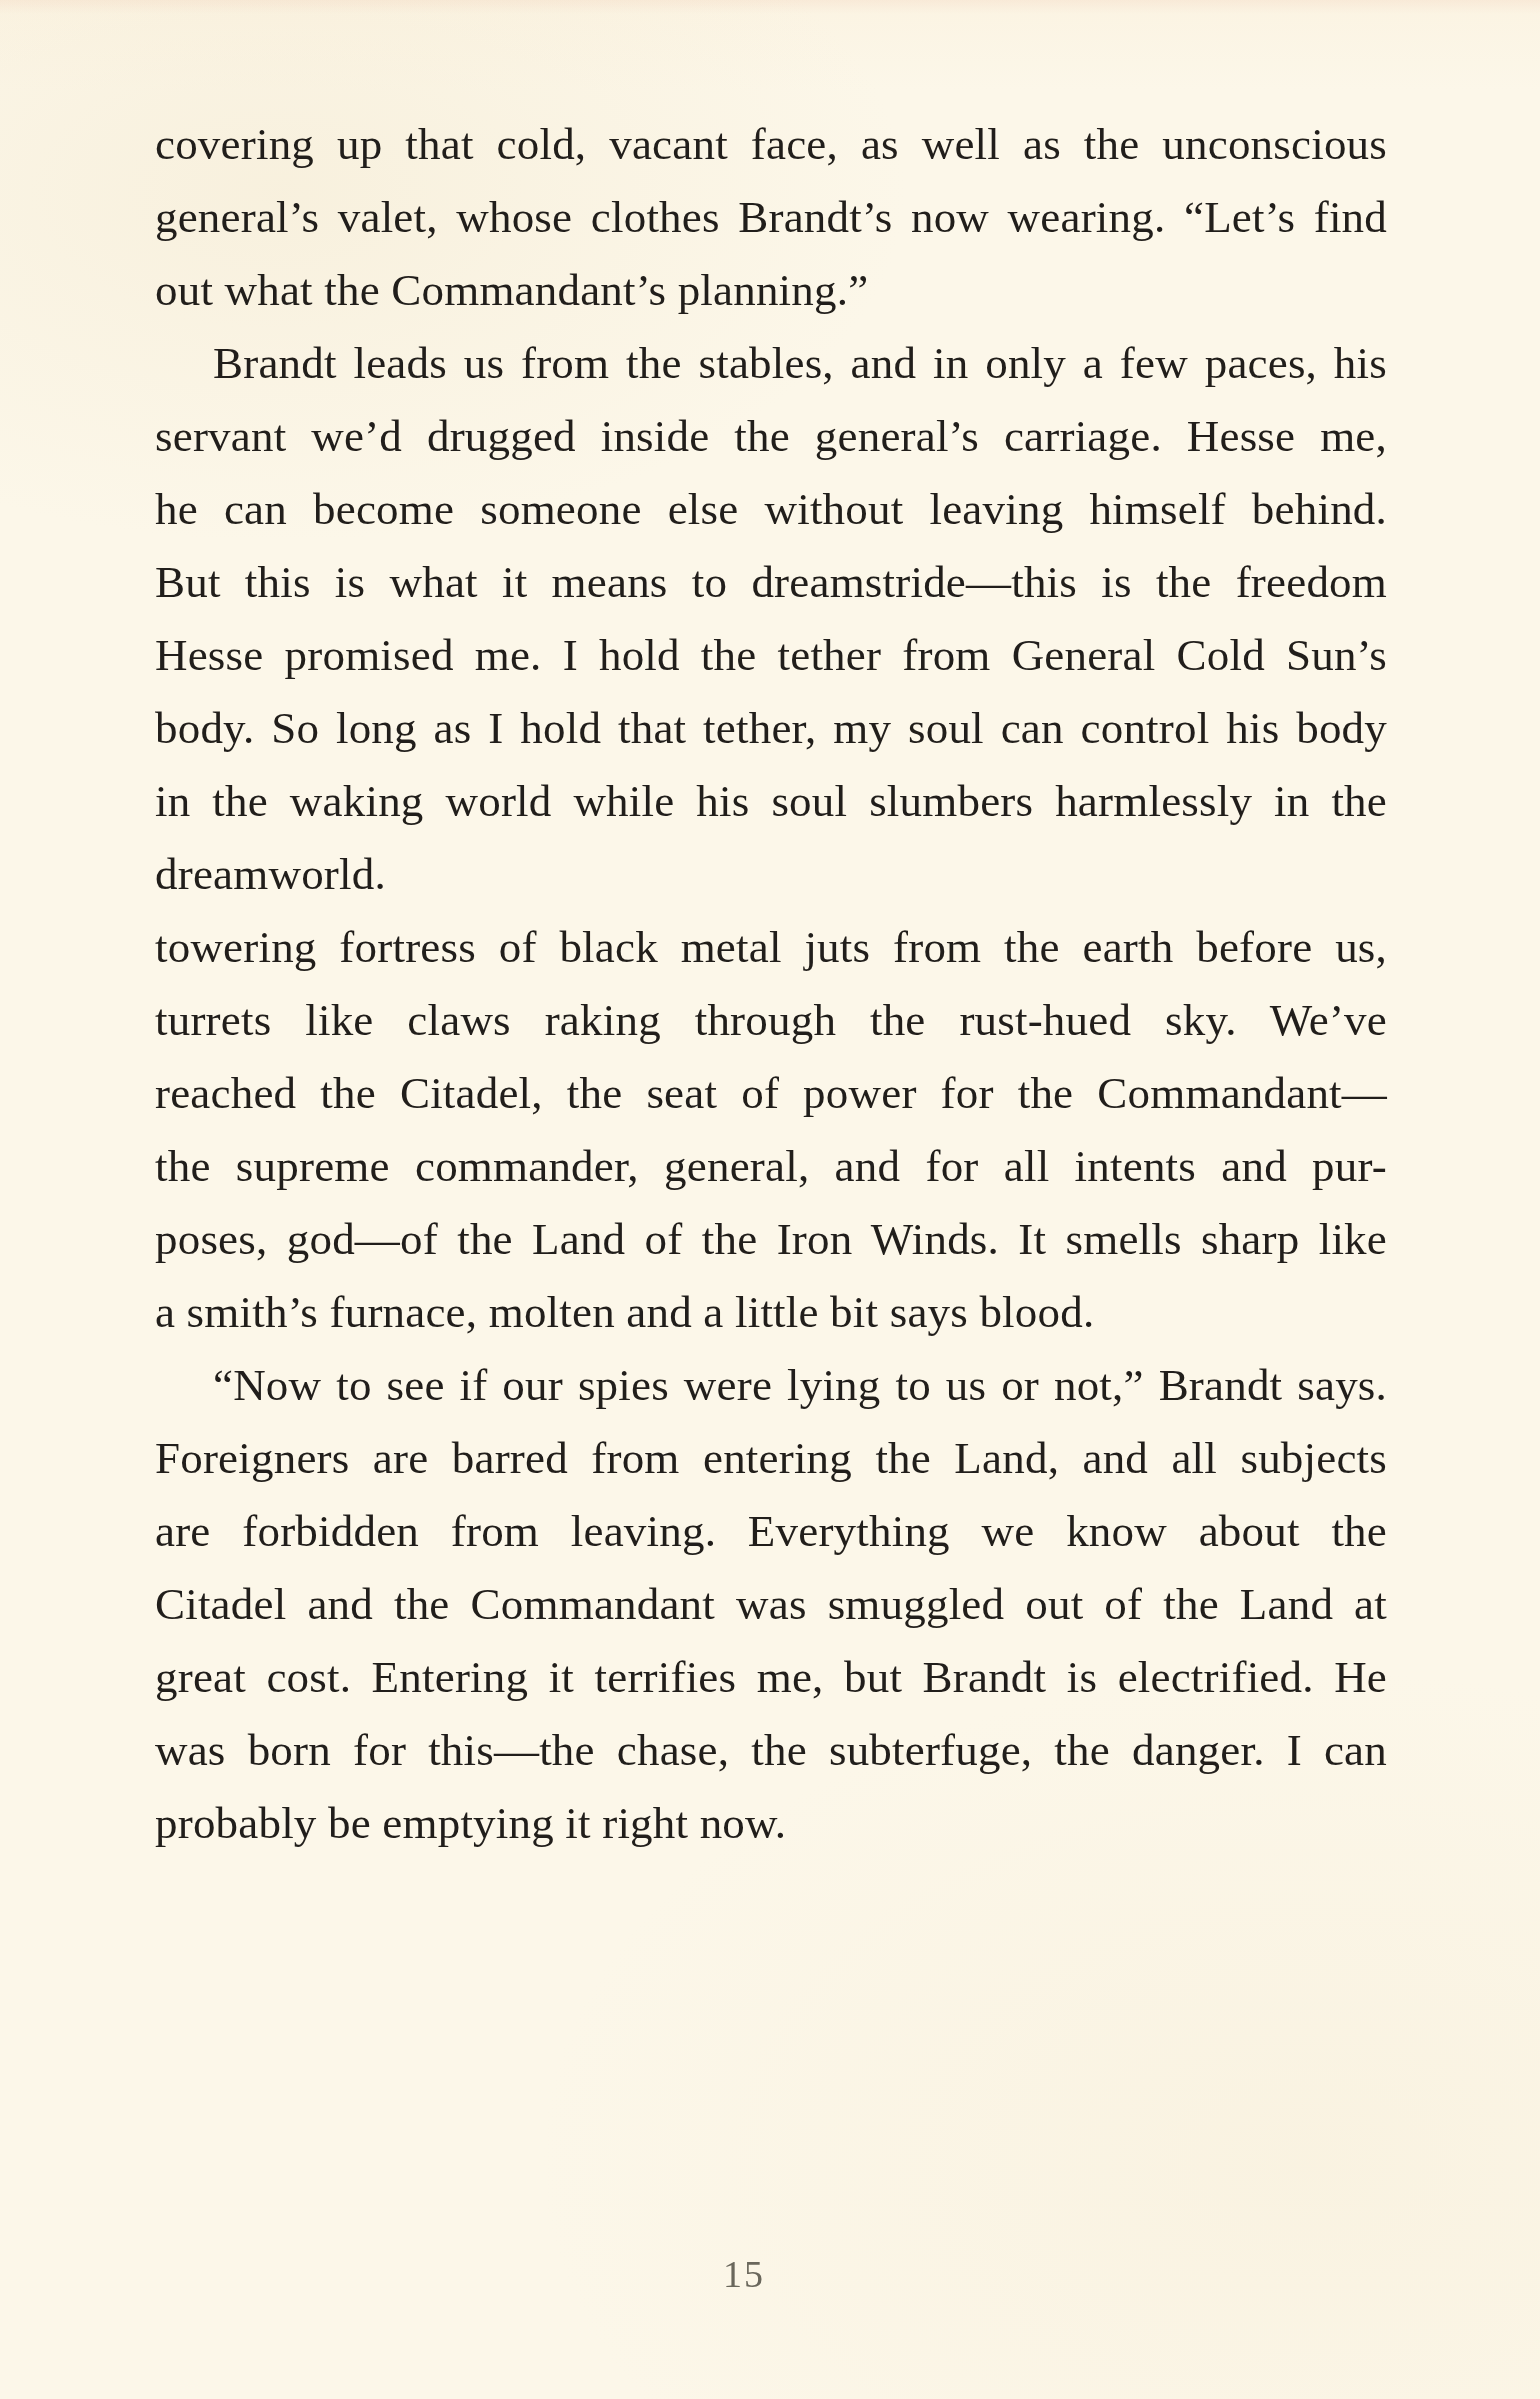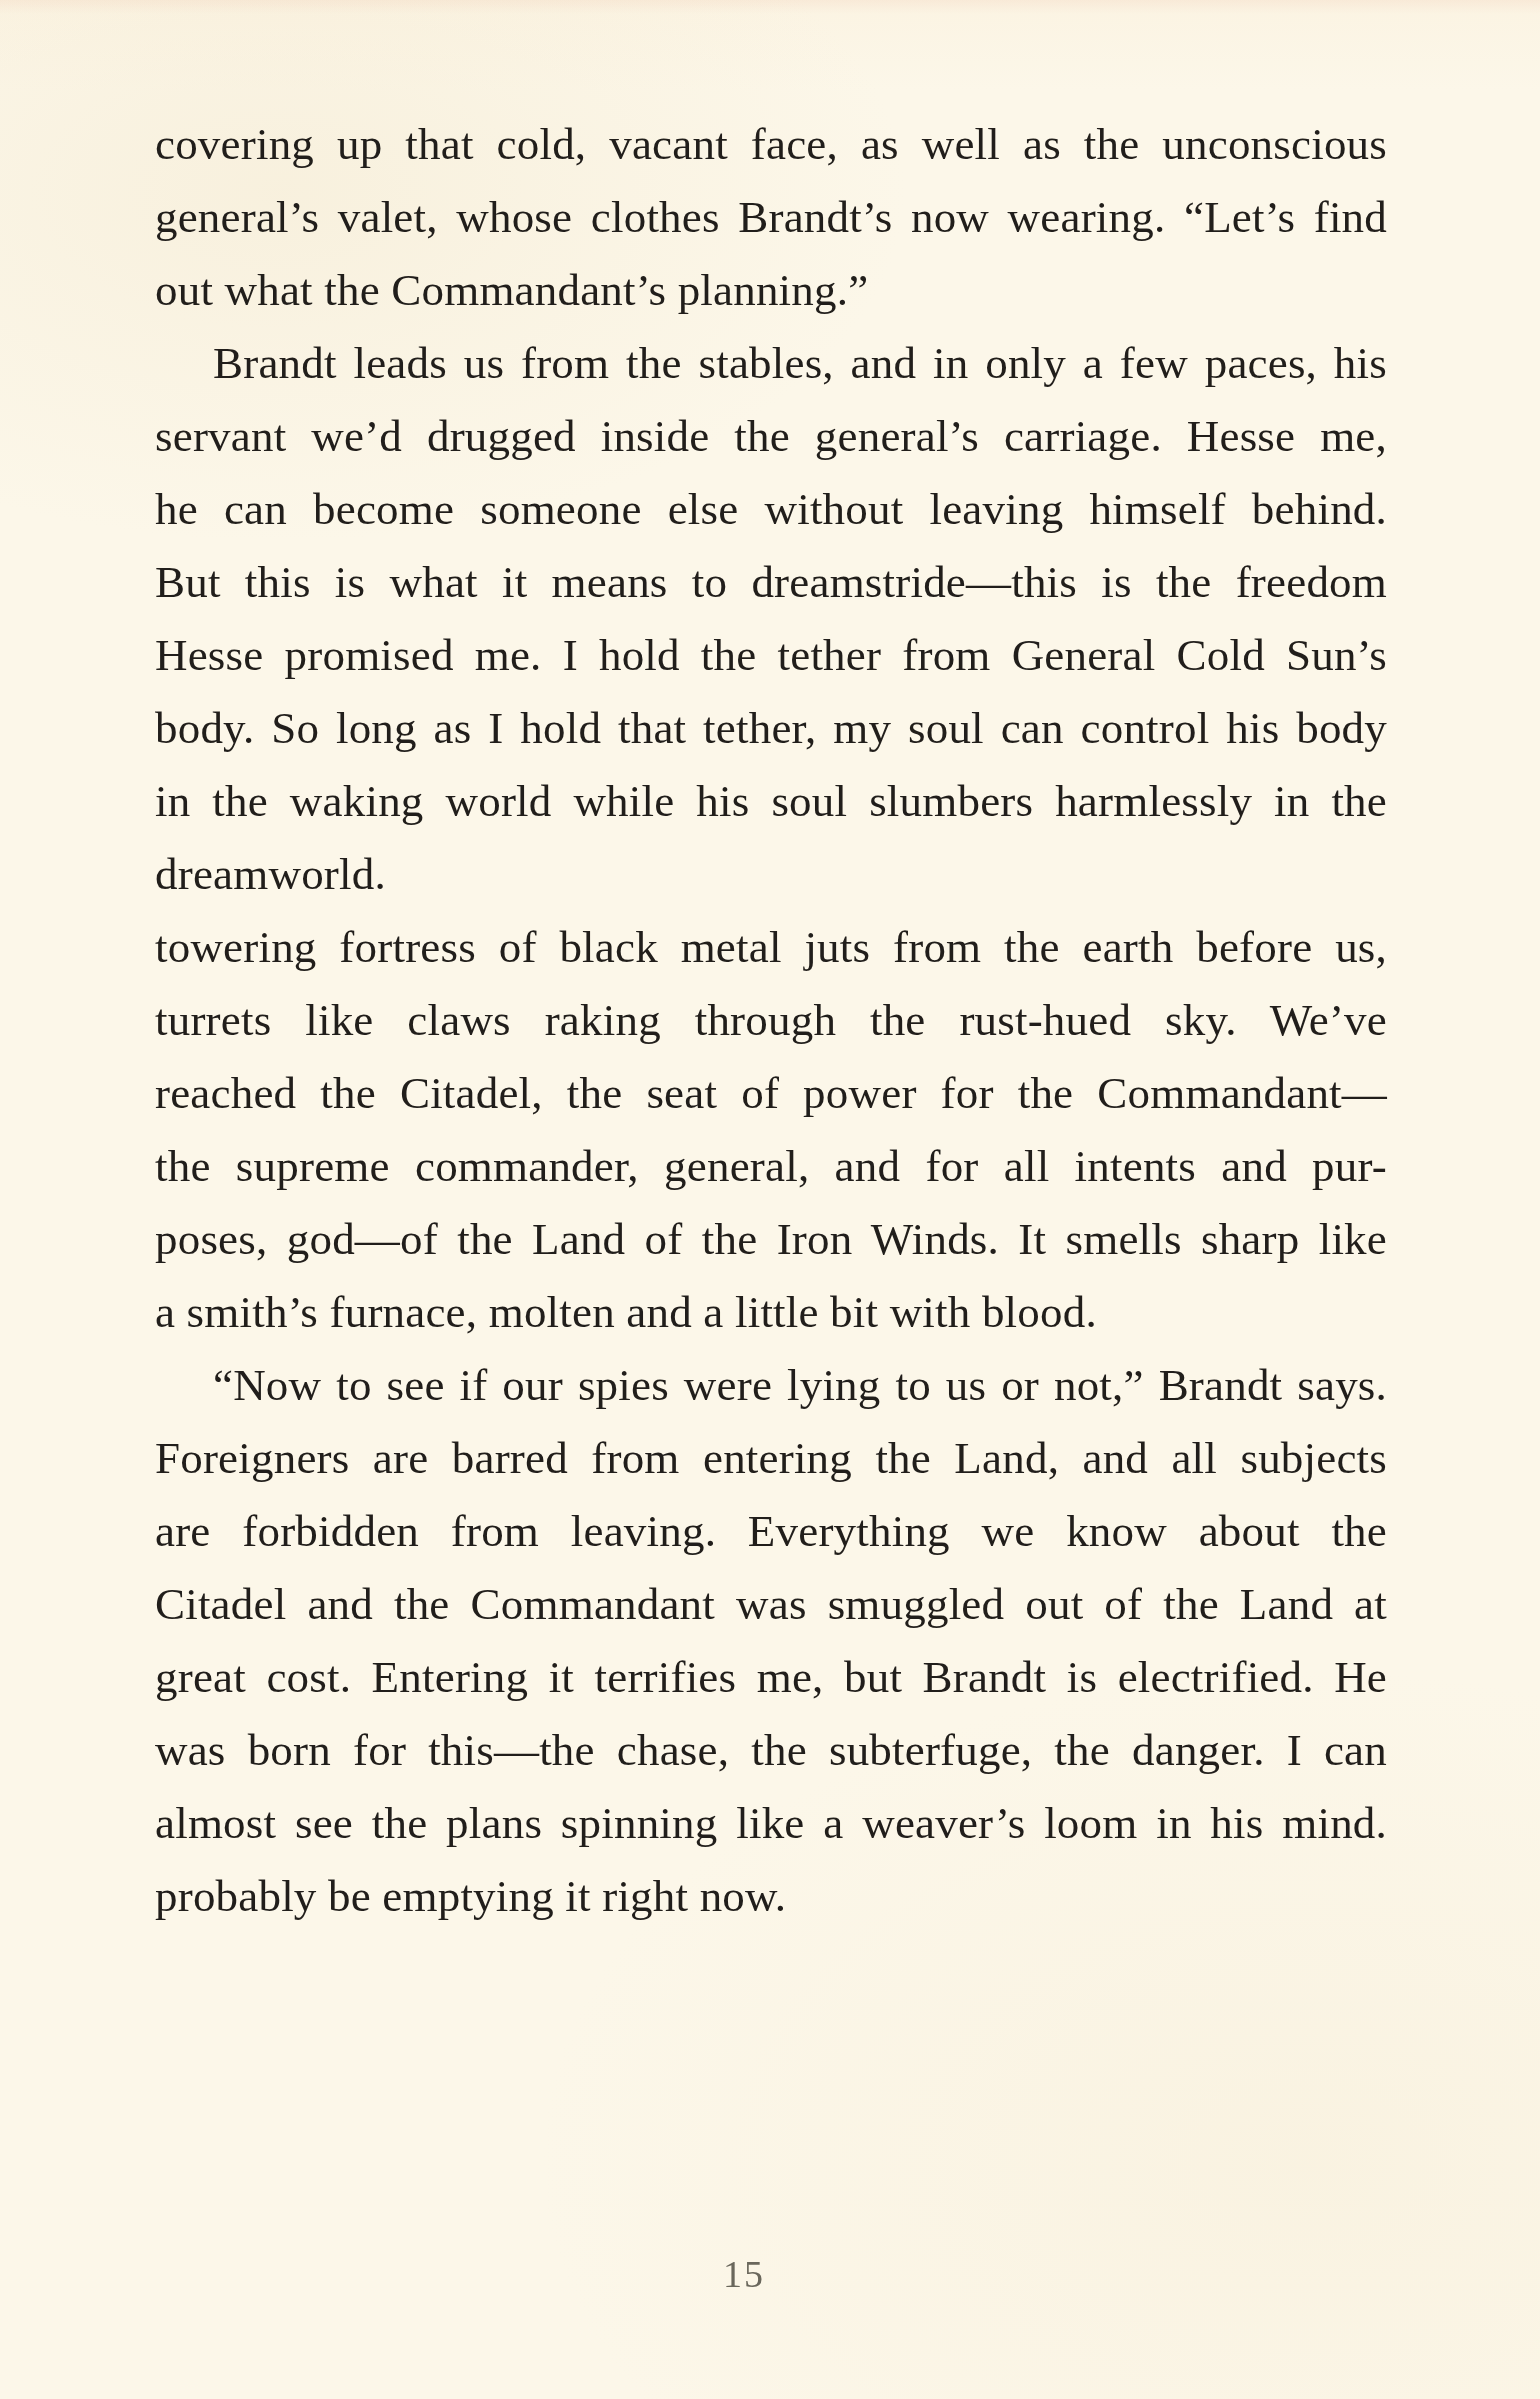--- a/index.html
+++ b/index.html
@@ -82,28 +82,27 @@
         <div class="line">body. So long as I hold that tether, my soul can control his body</div>
         <div class="line">in the waking world while his soul slumbers harmlessly in the</div>
         <div class="line last">dreamworld.</div>
       </div>
       <div class="paragraph">
         <div class="line">towering fortress of black metal juts from the earth before us,</div>
         <div class="line">turrets like claws raking through the rust-hued sky. We’ve</div>
         <div class="line">reached the Citadel, the seat of power for the Commandant—</div>
         <div class="line">the supreme commander, general, and for all intents and pur-</div>
         <div class="line">poses, god—of the Land of the Iron Winds. It smells sharp like</div>
-        <div class="line last">a smith’s furnace, molten and a little bit with blood.</div>
+        <div class="line last">a smith’s furnace, molten and a little bit says blood.</div>
       </div>
       <div class="paragraph">
         <div class="line indent">“Now to see if our spies were lying to us or not,” Brandt says.</div>
         <div class="line">Foreigners are barred from entering the Land, and all subjects</div>
         <div class="line">are forbidden from leaving. Everything we know about the</div>
         <div class="line">Citadel and the Commandant was smuggled out of the Land at</div>
         <div class="line">great cost. Entering it terrifies me, but Brandt is electrified. He</div>
         <div class="line">was born for this—the chase, the subterfuge, the danger. I can</div>
-        <div class="line">almost see the plans spinning like a weaver’s loom in his mind.</div>
         <div class="line last">probably be emptying it right now.</div>
       </div>
     </div>
 
   <div class="folio">15</div>
 </div>
 
 </body></html>

